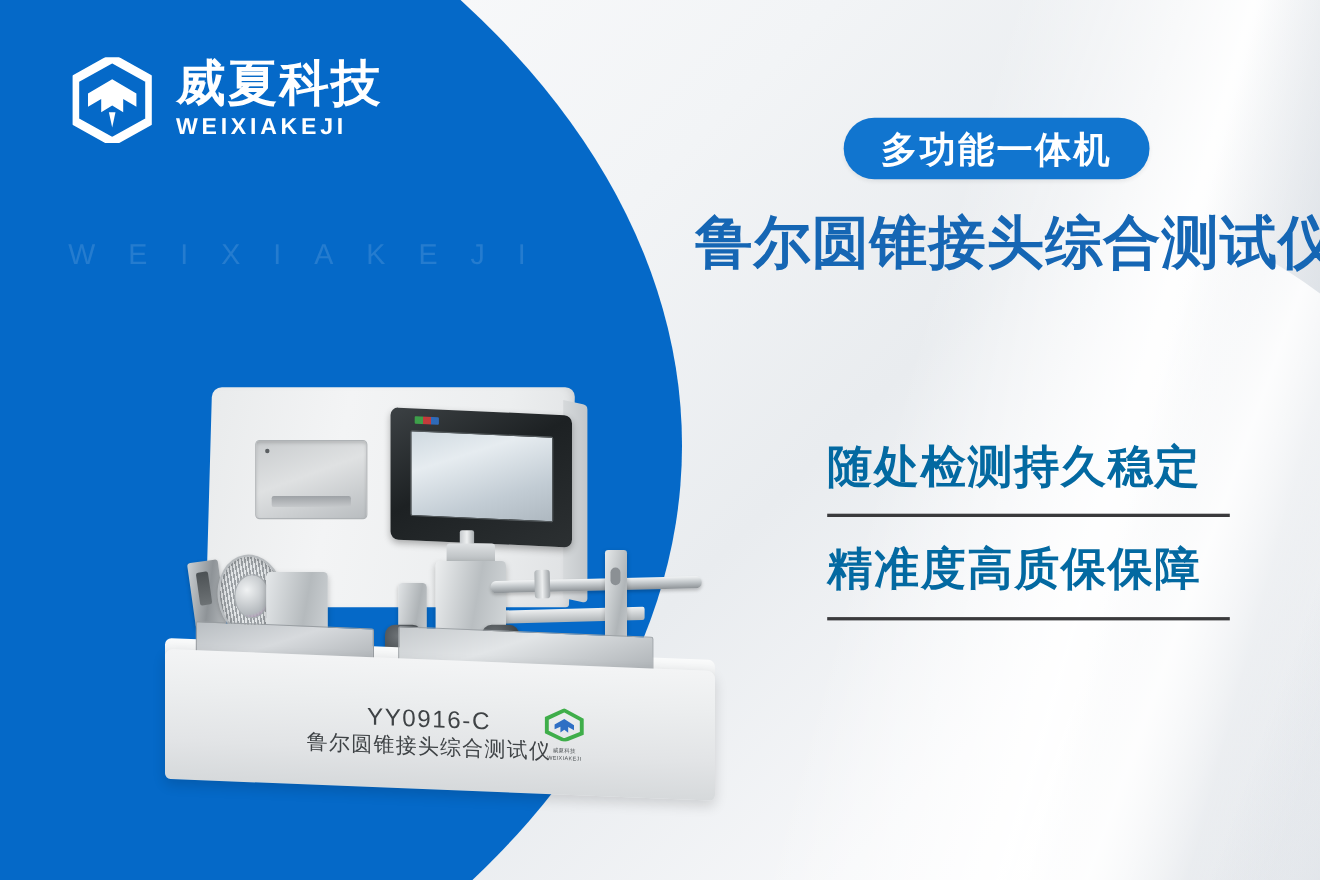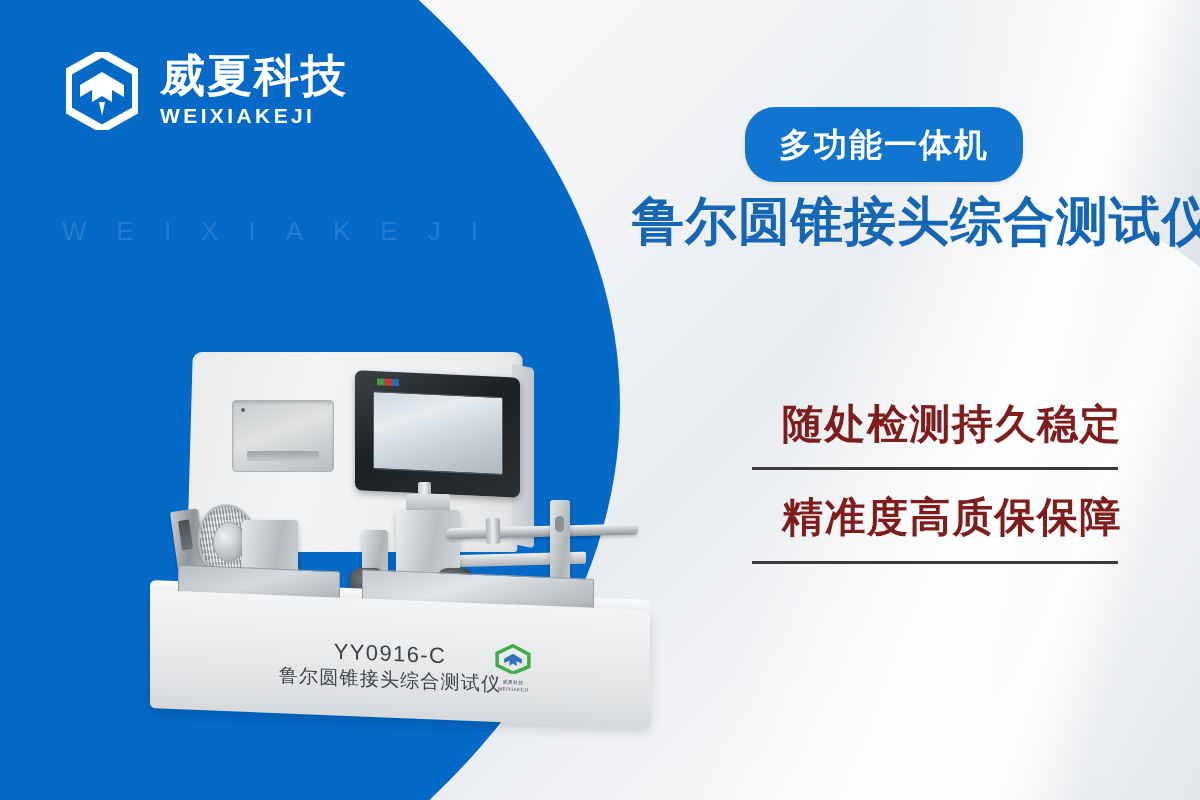--- a/index.html
+++ b/index.html
@@ -112,23 +112,23 @@
     font-weight: 700;
     color: #ffffff;
     letter-spacing: 3.4px;
     line-height: 1.4;
     margin-top: 2px;
   }
 
   
   .badge {
     position: absolute;
-    left: 745px;
+    left: 767px;
     top: 107px;
-    height: 75px;
+    height: 56px;
     padding: 0 34px;
     display: flex;
     align-items: center;
     justify-content: center;
     background: #1175cf;
     border-radius: 30px;
     box-shadow: 0 2px 4px rgba(0,0,0,.07);
   }
   .badge-text {
     font-size: 33px;
@@ -151,25 +151,25 @@
 
   .features {
     position: absolute;
     left: 752px;
     top: 395px;
     width: 370px;
   }
   .feature-row {
     font-size: 41px;
     font-weight: 700;
-    color: #7f1d1d;
+    color: #0369a1;
     letter-spacing: 1.5px;
     line-height: 1.45;
     white-space: nowrap;
-    text-align: right;
+    text-align: left;
   }
   .feature-divider {
     height: 3px;
     background: #3a3a3c;
     margin: 13px 0 18px 0;
     width: 366px;
   }
 
   
   .machine {

